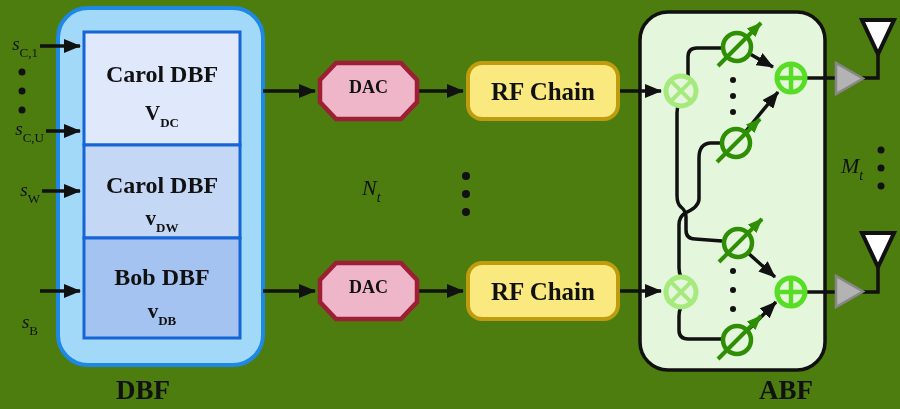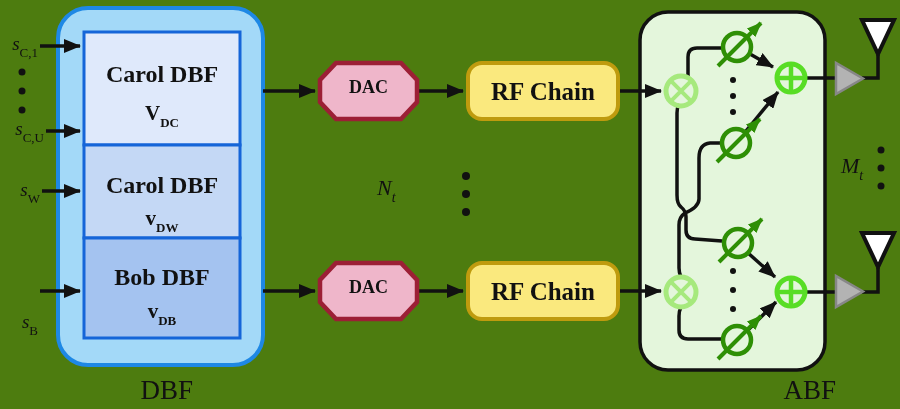--- a/index.html
+++ b/index.html
@@ -8,21 +8,21 @@
   .canvas svg{position:absolute;left:0;top:0;}
   .lbl{position:absolute;line-height:1;color:#111;white-space:nowrap;}
   .ctr{text-align:center;}
   .blk-title{font-weight:bold;font-size:24px;}
   .vec{font-weight:bold;font-size:21px;}
   .vec sub{font-size:13px;font-weight:bold;position:relative;bottom:-2px;}
   .sig{font-size:19px;font-style:italic;text-align:right;}
   .sig sub{font-size:13px;font-style:normal;position:relative;bottom:-2px;}
   .mathn{font-size:22px;font-style:italic;}
   .mathn sub{font-size:14px;font-style:italic;position:relative;bottom:-2px;}
-  .big-label{font-weight:normal;font-size:27px;text-align:right;}
+  .big-label{font-weight:bold;font-size:27px;}
   .dac-txt{font-weight:bold;font-size:18px;}
   .rf-txt{font-weight:bold;font-size:25px;}
 </style>
 </head>
 <body>
 
 <div class="canvas">
 
 <svg width="900" height="409" viewBox="0 0 900 409">
   <defs>
@@ -154,17 +154,17 @@
 
 <div class="lbl ctr big-label" style="left:93px;top:377px;width:100px;">DBF</div>
 <div class="lbl ctr big-label" style="left:736px;top:377px;width:100px;">ABF</div>
 
 <div class="lbl ctr dac-txt" style="left:320px;top:78px;width:97px;">DAC</div>
 <div class="lbl ctr dac-txt" style="left:320px;top:278px;width:97px;">DAC</div>
 
 <div class="lbl ctr rf-txt" style="left:468px;top:79px;width:150px;">RF Chain</div>
 <div class="lbl ctr rf-txt" style="left:468px;top:279px;width:150px;">RF Chain</div>
 
-<div class="lbl mathn" style="left:377px;top:177px;"><span>N</span><sub>t</sub></div>
+<div class="lbl mathn" style="left:362px;top:177px;"><span>N</span><sub>t</sub></div>
 <div class="lbl mathn" style="left:841px;top:155px;"><span>M</span><sub>t</sub></div>
 
 
 </div>
 
 </body></html>

